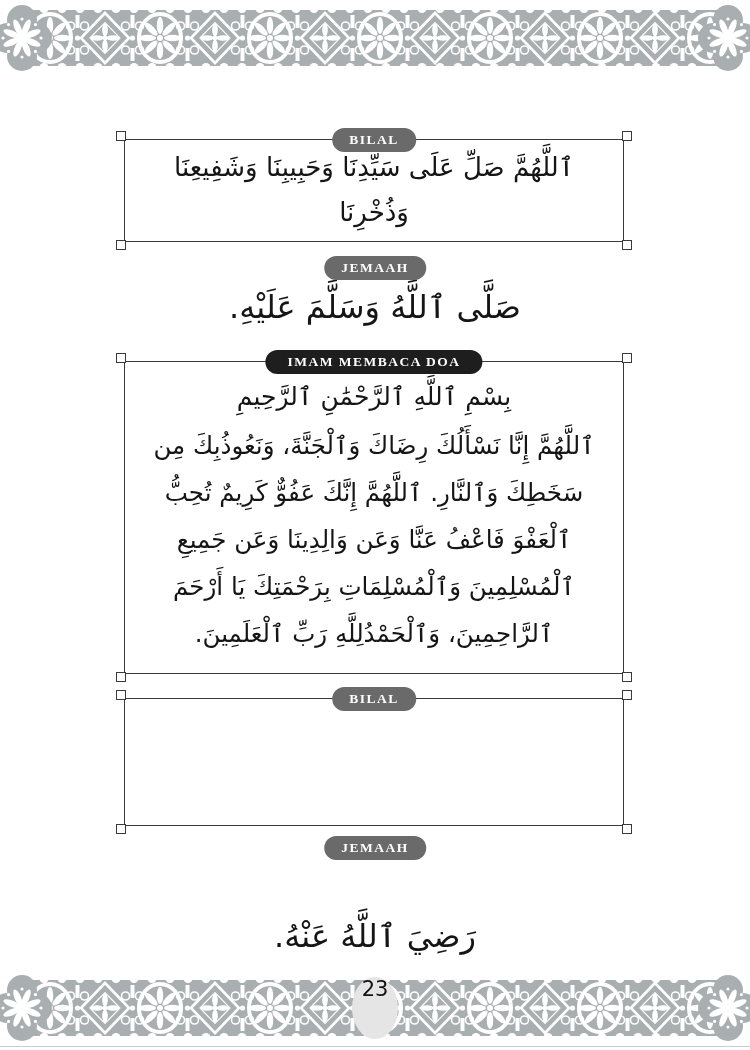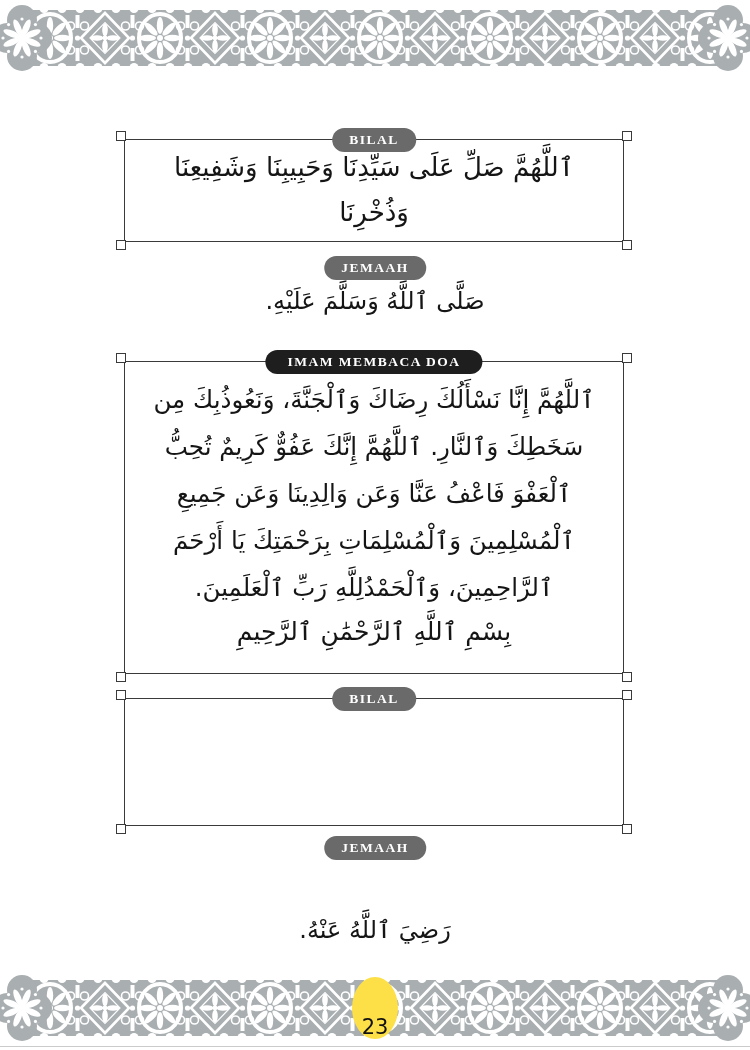--- a/index.html
+++ b/index.html
@@ -8,22 +8,22 @@
     overflow:hidden; font-family:"Liberation Serif", serif;
   }
   
   .band{position:absolute; left:0; width:750px; height:70px; display:block;}
   .band-top{top:3px;}
   .band-bottom{top:973px;}
   .bottom-hairline{position:absolute; left:0; top:1046px; width:750px; height:1px; background:#c9cbcd;}
   
   .page-oval{
     position:absolute; left:352px; top:977px; width:46px; height:62px;
-    background:#fde047; border-radius:50%;
-    display:flex; align-items:flex-end; justify-content:center;
+    background:#e5e5e5; border-radius:50%;
+    display:flex; align-items:flex-start; justify-content:center;
   }
   .page-num{font-family:"DejaVu Sans", sans-serif; font-size:21px; color:#111;}
   
   .pill{
     position:absolute; left:50%; transform:translateX(-50%);
     background:#6a6a6a; color:#ffffff;
     font-family:"Liberation Serif", serif; font-weight:bold;
     font-size:13.5px; letter-spacing:1.5px; line-height:1;
     padding:5px 17px 5px 17px; border-radius:12px; white-space:nowrap; z-index:3;
   }
@@ -47,21 +47,21 @@
   .ar{
     font-family:"DejaVu Sans", sans-serif; color:#151515;
     direction:rtl; text-align:center;
   }
   .box-ar{font-size:26px; line-height:1.72;}
   .frame .inner{padding:6px 16px 8px 16px;}
   .bismillah{font-size:25px; line-height:1.7; margin-bottom:4px;}
   .doa-body{font-size:24.5px; line-height:1.92;}
   .standalone-text{
     position:absolute; left:0; width:750px; text-align:center;
-    font-size:24px; line-height:1.5;
+    font-size:32px; line-height:1.5;
   }
   .sec{position:absolute; left:0; width:750px; height:0;}
 </style>
 </head>
 <body>
 
 <div class="page">
 
   <svg class="band band-top" viewBox="0 0 750 70">
       <rect x="26" y="7" width="698" height="56" fill="#a9aeb1"></rect>
@@ -397,22 +397,22 @@
   </div>
   <div class="standalone-text ar" style="top:283px;" lang="ar" dir="rtl">صَلَّى ٱللَّهُ وَسَلَّمَ عَلَيْهِ.</div>
 
   <div class="frame" style="top:361px; height:311px;justify-content:center;">
     <div class="pill pill-dark pill-on-box">IMAM MEMBACA DOA</div>
     <span class="csq tl"></span>
     <span class="csq tr"></span>
     <span class="csq bl"></span>
     <span class="csq br"></span>
     <div class="inner">
+      <div class="ar bismillah" lang="ar" dir="rtl">بِسْمِ ٱللَّهِ ٱلرَّحْمَٰنِ ٱلرَّحِيمِ</div>
       <div class="ar doa-body" lang="ar" dir="rtl">ٱللَّهُمَّ إِنَّا نَسْأَلُكَ رِضَاكَ وَٱلْجَنَّةَ، وَنَعُوذُبِكَ مِن سَخَطِكَ وَٱلنَّارِ. ٱللَّهُمَّ إِنَّكَ عَفُوٌّ كَرِيمٌ تُحِبُّ ٱلْعَفْوَ فَاعْفُ عَنَّا وَعَن وَالِدِينَا وَعَن جَمِيعِ ٱلْمُسْلِمِينَ وَٱلْمُسْلِمَاتِ بِرَحْمَتِكَ يَا أَرْحَمَ ٱلرَّاحِمِينَ، وَٱلْحَمْدُلِلَّهِ رَبِّ ٱلْعَلَمِينَ.</div>
-      <div class="ar bismillah" lang="ar" dir="rtl">بِسْمِ ٱللَّهِ ٱلرَّحْمَٰنِ ٱلرَّحِيمِ</div>
     </div>
   </div>
 
   <div class="frame" style="top:698px; height:126px;">
     <div class="pill pill-on-box">BILAL</div>
     <span class="csq tl"></span>
     <span class="csq tr"></span>
     <span class="csq bl"></span>
     <span class="csq br"></span>
   </div>

